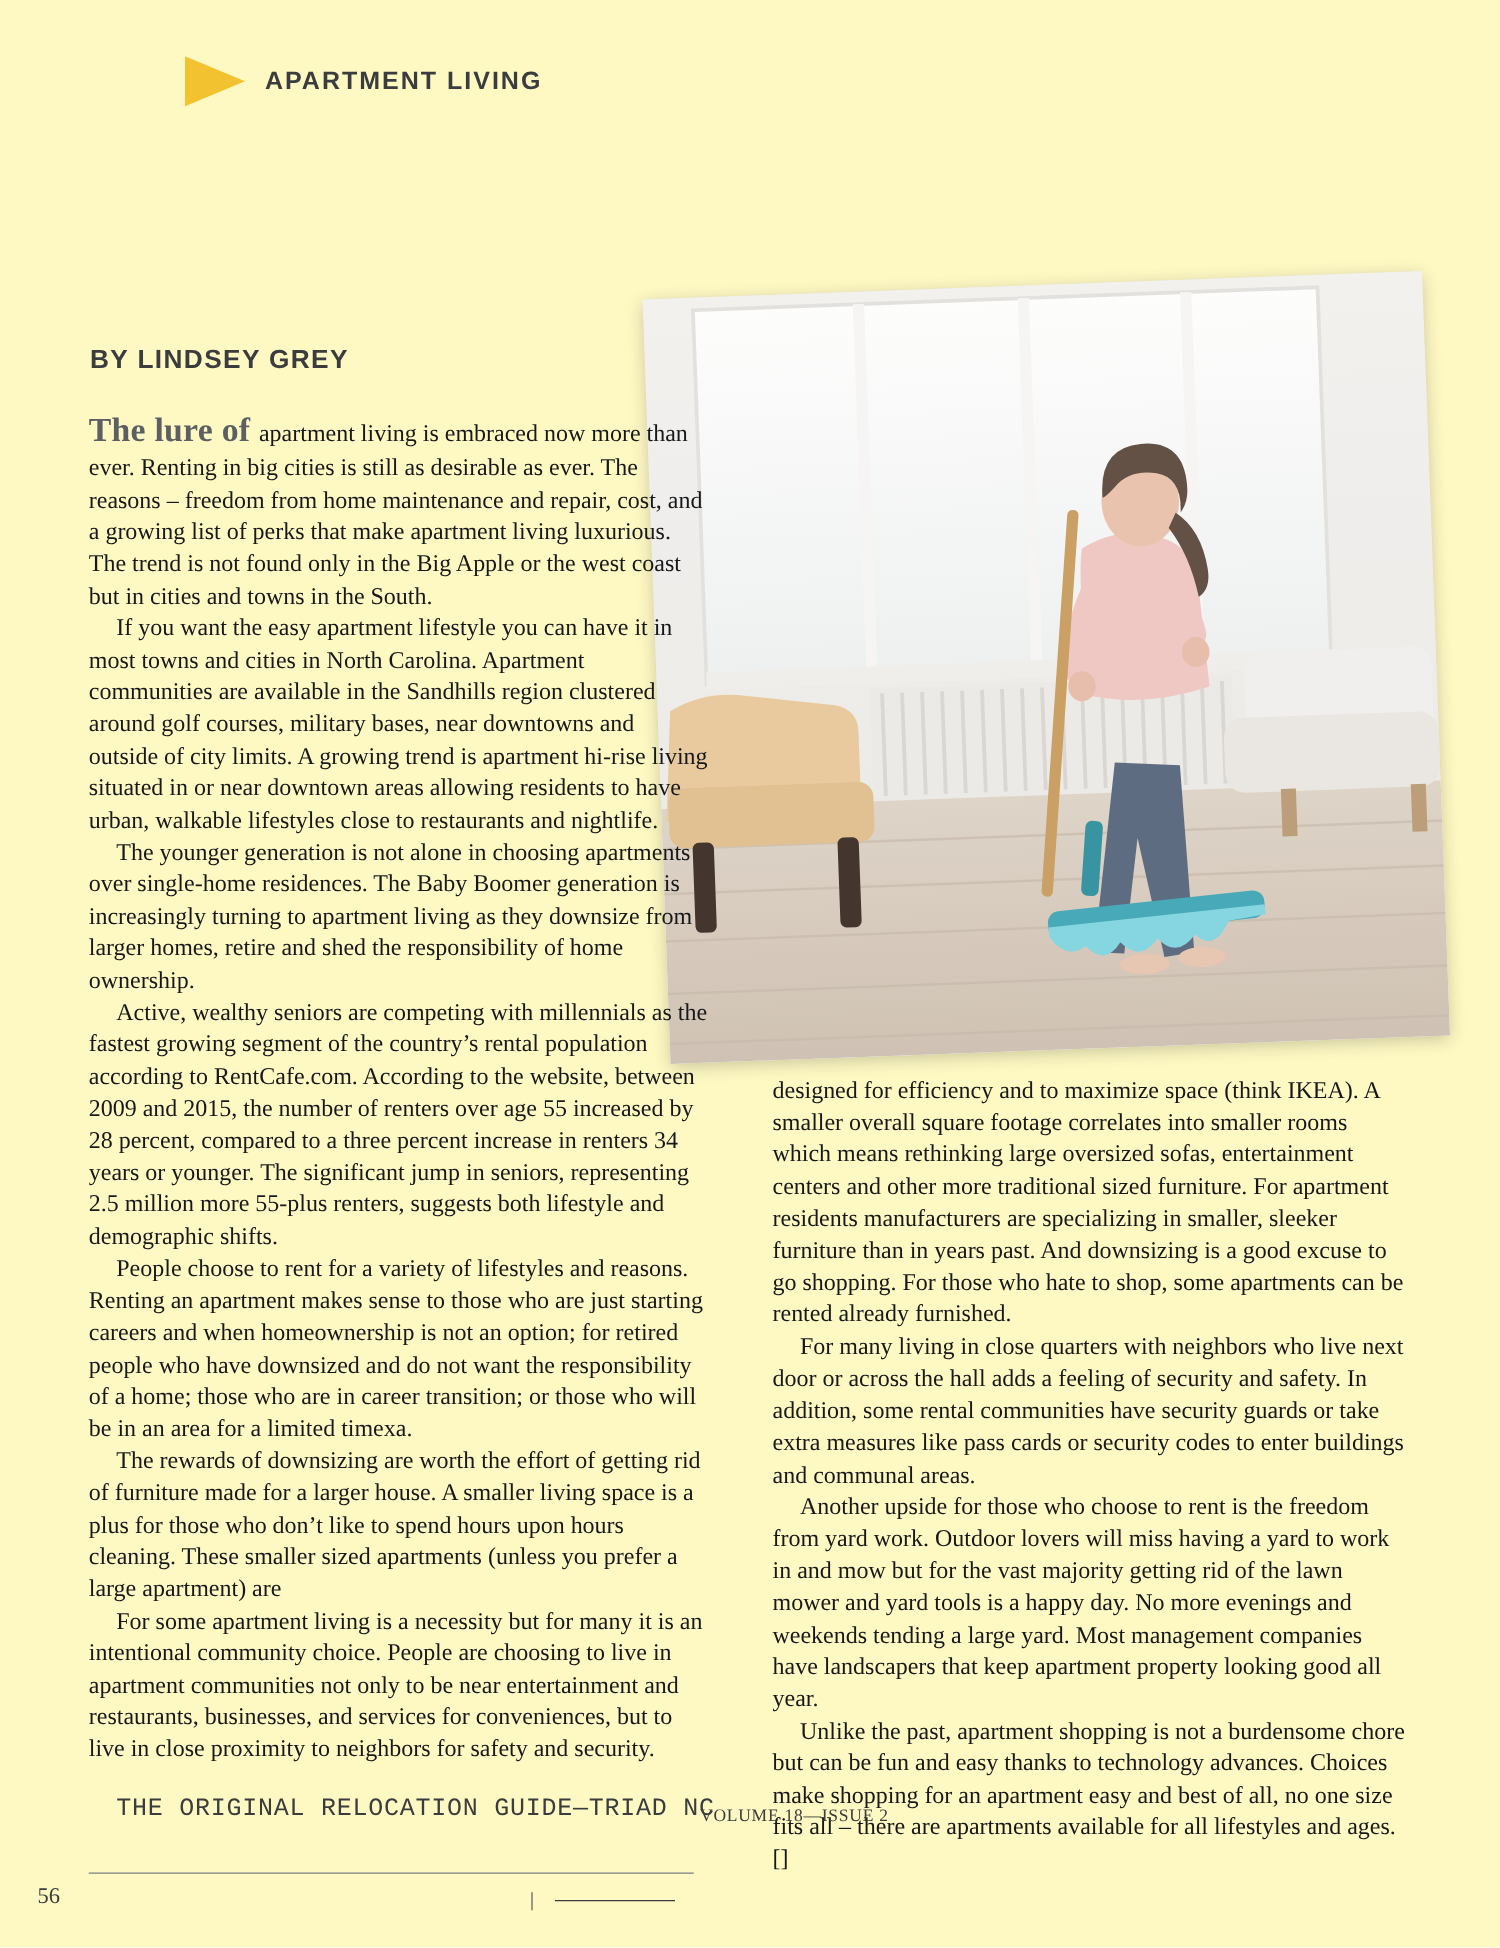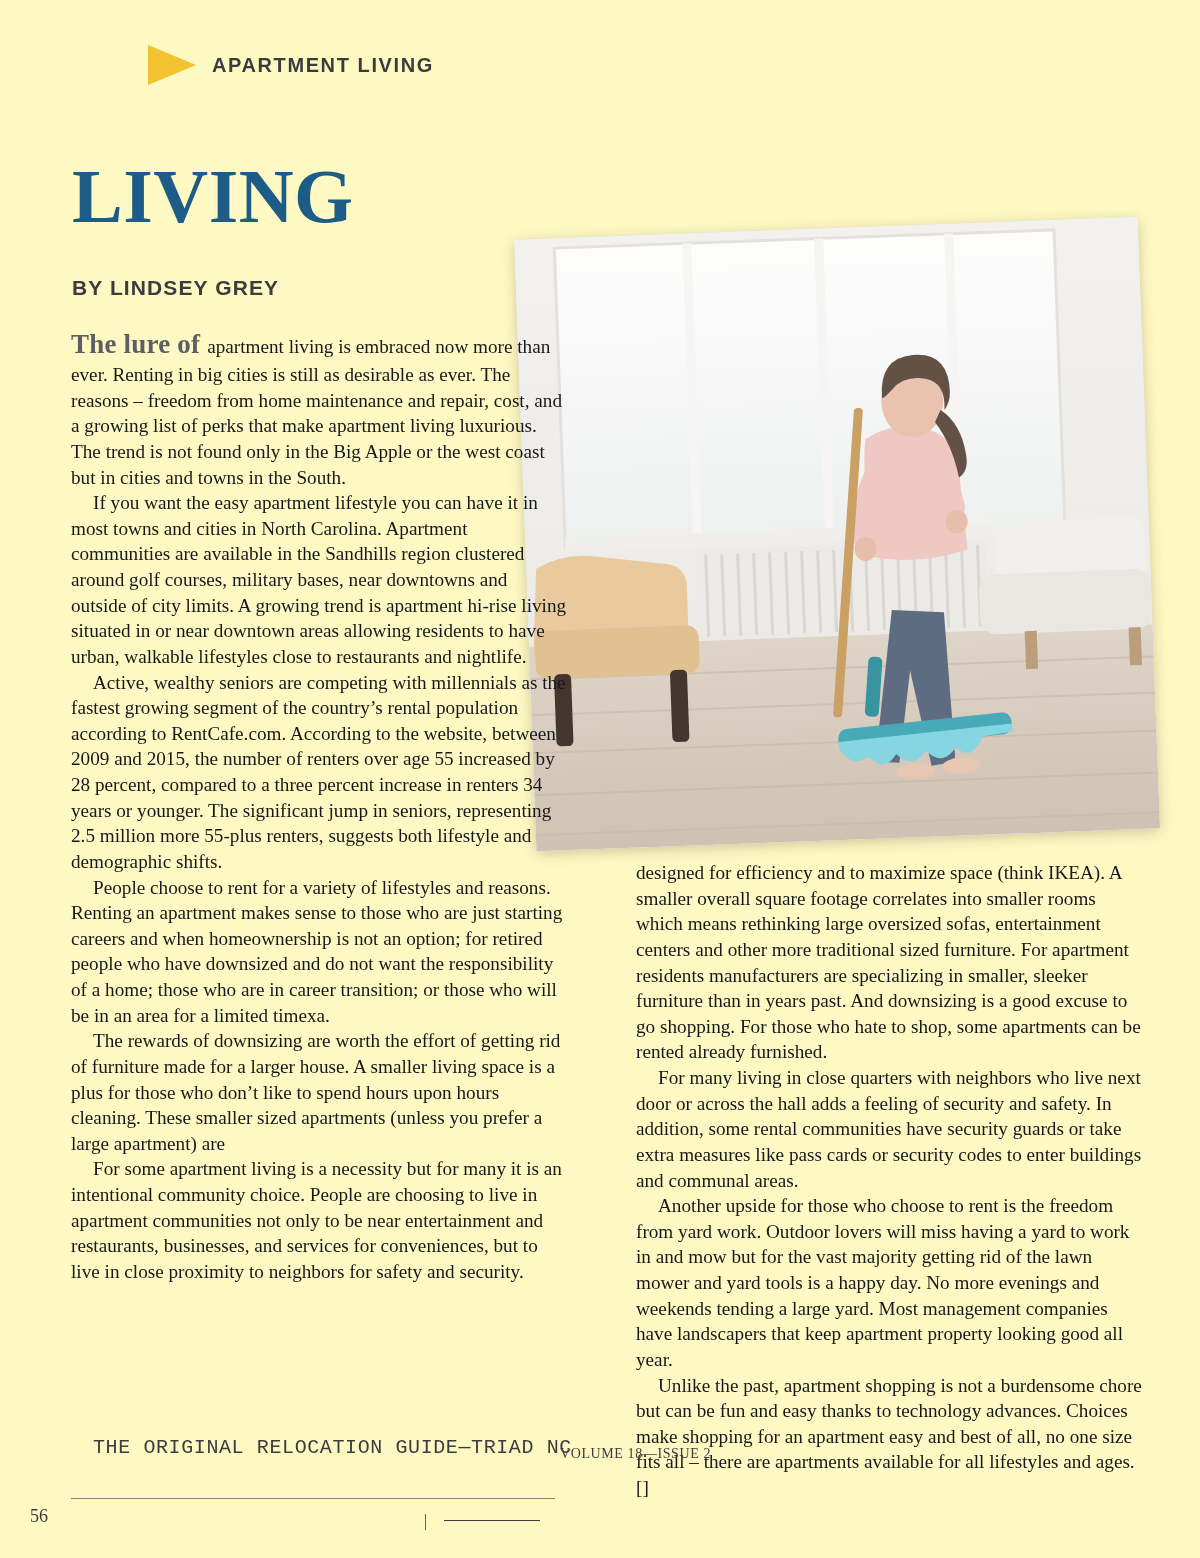--- a/index.html
+++ b/index.html
@@ -88,21 +88,21 @@
     color: #5c5f63;
     letter-spacing: 0.2px;
   }
 
   #col-left {
     left: 71px;
     top: 326px;
     width: 496px;
   }
   #col-right {
-    left: 636px;
+    left: 618px;
     top: 860px;
     width: 508px;
   }
 
   
   .photo {
     position: absolute;
     left: 525px;
     top: 228px;
     width: 624px;
@@ -169,21 +169,20 @@
 <body>
 
 <div class="page">
 
   <div class="kicker">
     <span class="kicker-arrow"></span>
     <span class="kicker-text">APARTMENT LIVING</span>
   </div>
 
   <h1 class="headline">
-    <span class="l2">LIVING</span>
   </h1>
 
   <div class="byline">BY LINDSEY GREY</div>
 
   <div class="photo">
     <svg width="624" height="612" viewBox="0 0 624 612" xmlns="http://www.w3.org/2000/svg" role="img" aria-label="apartment interior photo">
       <defs>
         <linearGradient id="wall" x1="0" y1="0" x2="0" y2="1">
           <stop offset="0%" stop-color="#f3f1ee"></stop>
           <stop offset="100%" stop-color="#e8e6e2"></stop>
@@ -273,20 +272,21 @@
         <path d="M306 516 q12 20 28 10 q14 18 28 0 q14 18 30 0 q14 18 30 0 q14 16 28 -8 l30 -2 0 -8 -174 0 z" fill="#7fd4df"></path>
       </g>
 
       <rect x="0" y="0" width="624" height="612" fill="#ffffff" opacity="0.05"></rect>
     </svg>
   </div>
 
   <div class="col" id="col-left">
     <p class="first"><span class="dropintro">The lure of </span><span>apartment living is embraced now more than ever. Renting in big cities is still as desirable as ever. The reasons – freedom from home maintenance and repair, cost, and a growing list of perks that make apartment living luxurious. The trend is not found only in the Big Apple or the west coast but in cities and towns in the South.</span></p>
     <p>If you want the easy apartment lifestyle you can have it in most towns and cities in North Carolina. Apartment communities are available in the Sandhills region clustered around golf courses, military bases, near downtowns and outside of city limits. A growing trend is apartment hi-rise living situated in or near downtown areas allowing residents to have urban, walkable lifestyles close to restaurants and nightlife.</p>
+    <p>The younger generation is not alone in choosing apartments over single-home residences. The Baby Boomer generation is increasingly turning to apartment living as they downsize from larger homes, retire and shed the responsibility of home ownership.</p>
     <p>Active, wealthy seniors are competing with millennials as the fastest growing segment of the country’s rental population according to RentCafe.com. According to the website, between 2009 and 2015, the number of renters over age 55 increased by 28 percent, compared to a three percent increase in renters 34 years or younger. The significant jump in seniors, representing 2.5 million more 55-plus renters, suggests both lifestyle and demographic shifts.</p>
     <p>People choose to rent for a variety of lifestyles and reasons. Renting an apartment makes sense to those who are just starting careers and when homeownership is not an option; for retired people who have downsized and do not want the responsibility of a home; those who are in career transition; or those who will be in an area for a limited timexa.</p>
     <p>The rewards of downsizing are worth the effort of getting rid of furniture made for a larger house. A smaller living space is a plus for those who don’t like to spend hours upon hours cleaning. These smaller sized apartments (unless you prefer a large apartment) are</p>
     <p>For some apartment living is a necessity but for many it is an intentional community choice. People are choosing to live in apartment communities not only to be near entertainment and restaurants, businesses, and services for conveniences, but to live in close proximity to neighbors for safety and security.</p>
   </div>
 
   <div class="col" id="col-right">
     <p class="first">designed for efficiency and to maximize space (think IKEA). A smaller overall square footage correlates into smaller rooms which means rethinking large oversized sofas, entertainment centers and other more traditional sized furniture. For apartment residents manufacturers are specializing in smaller, sleeker furniture than in years past. And downsizing is a good excuse to go shopping. For those who hate to shop, some apartments can be rented already furnished.</p>
     <p>For many living in close quarters with neighbors who live next door or across the hall adds a feeling of security and safety. In addition, some rental communities have security guards or take extra measures like pass cards or security codes to enter buildings and communal areas.</p>
     <p>Another upside for those who choose to rent is the freedom from yard work. Outdoor lovers will miss having a yard to work in and mow but for the vast majority getting rid of the lawn mower and yard tools is a happy day. No more evenings and weekends tending a large yard. Most management companies have landscapers that keep apartment property looking good all year.</p>

